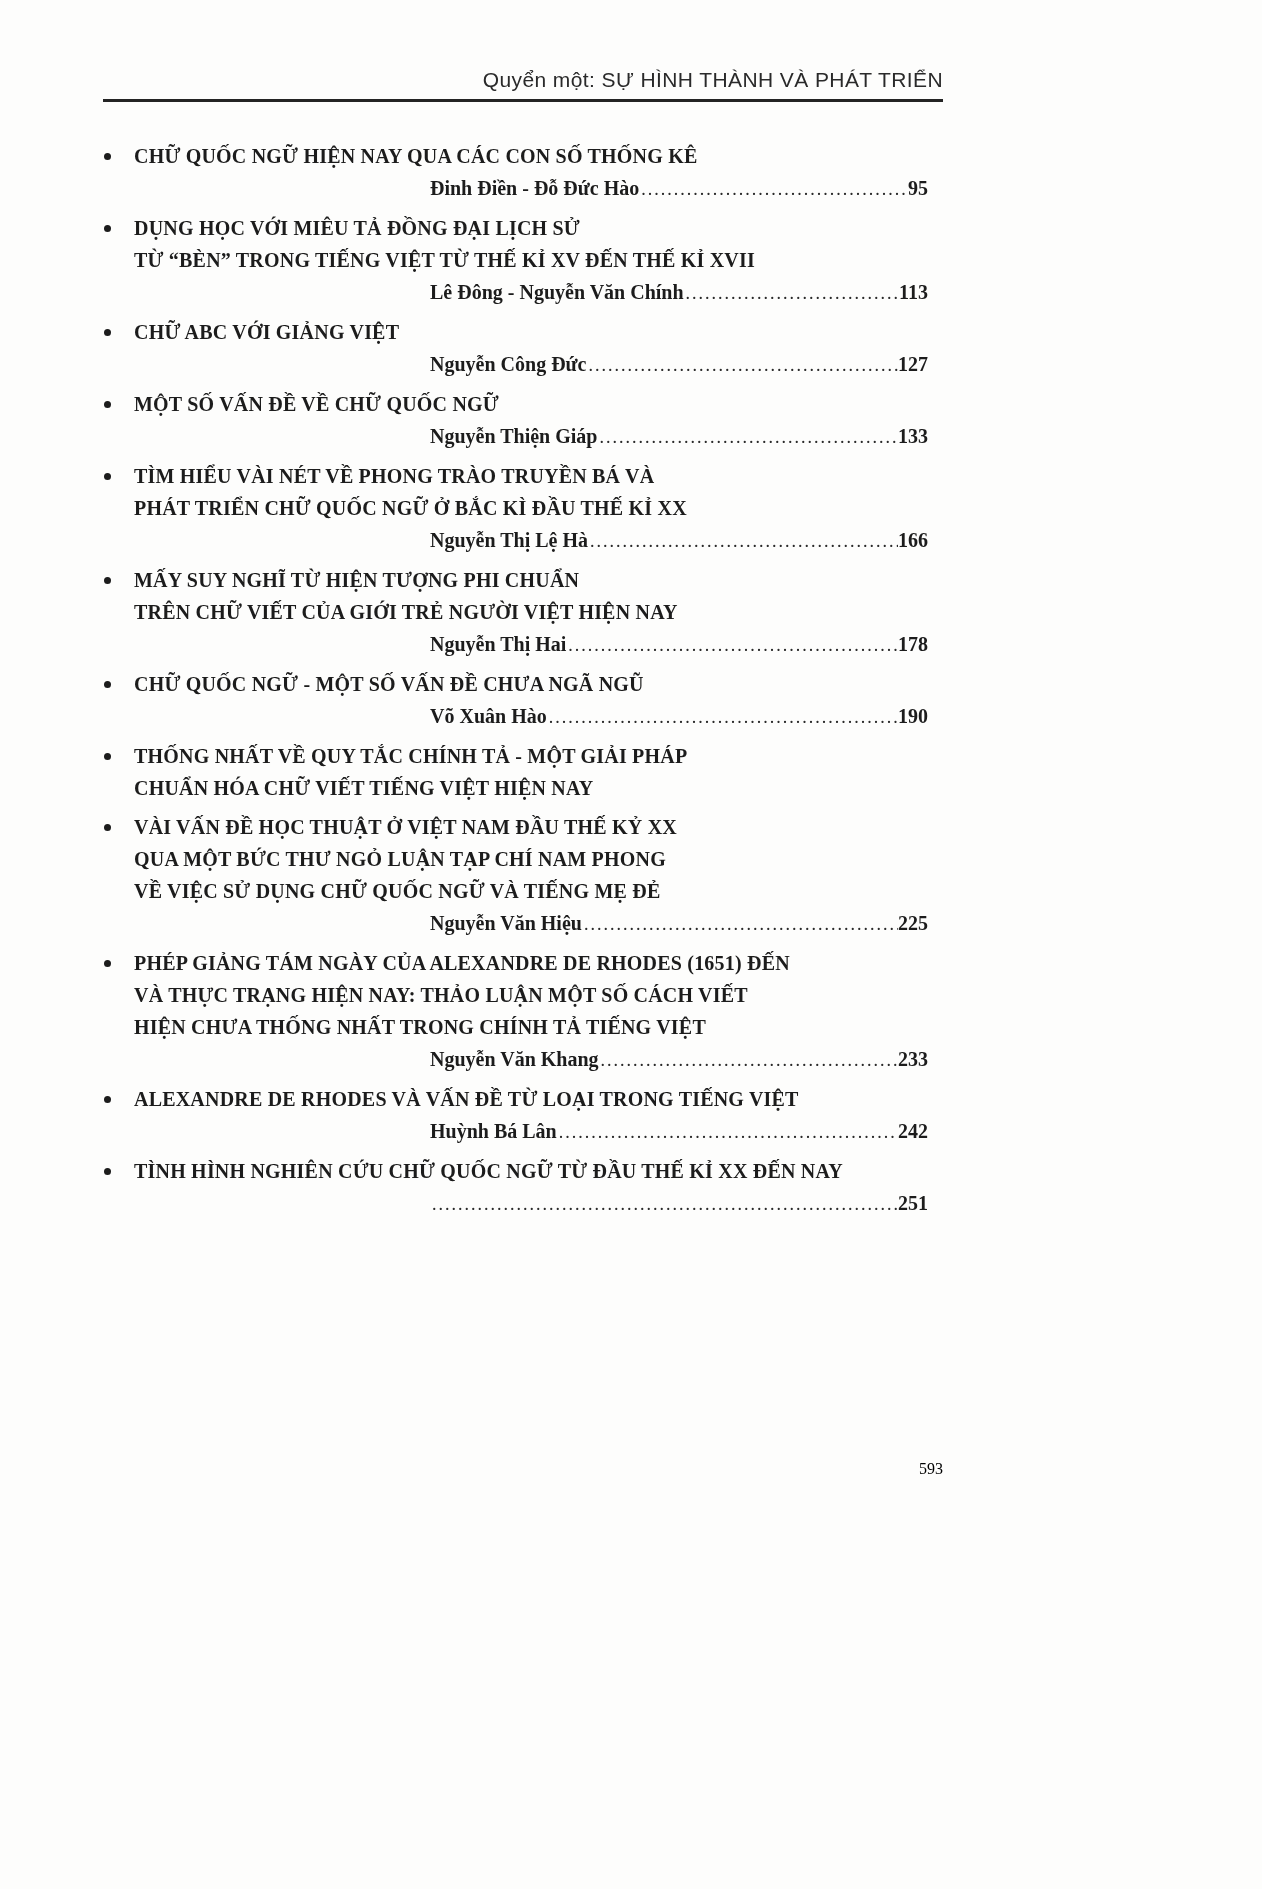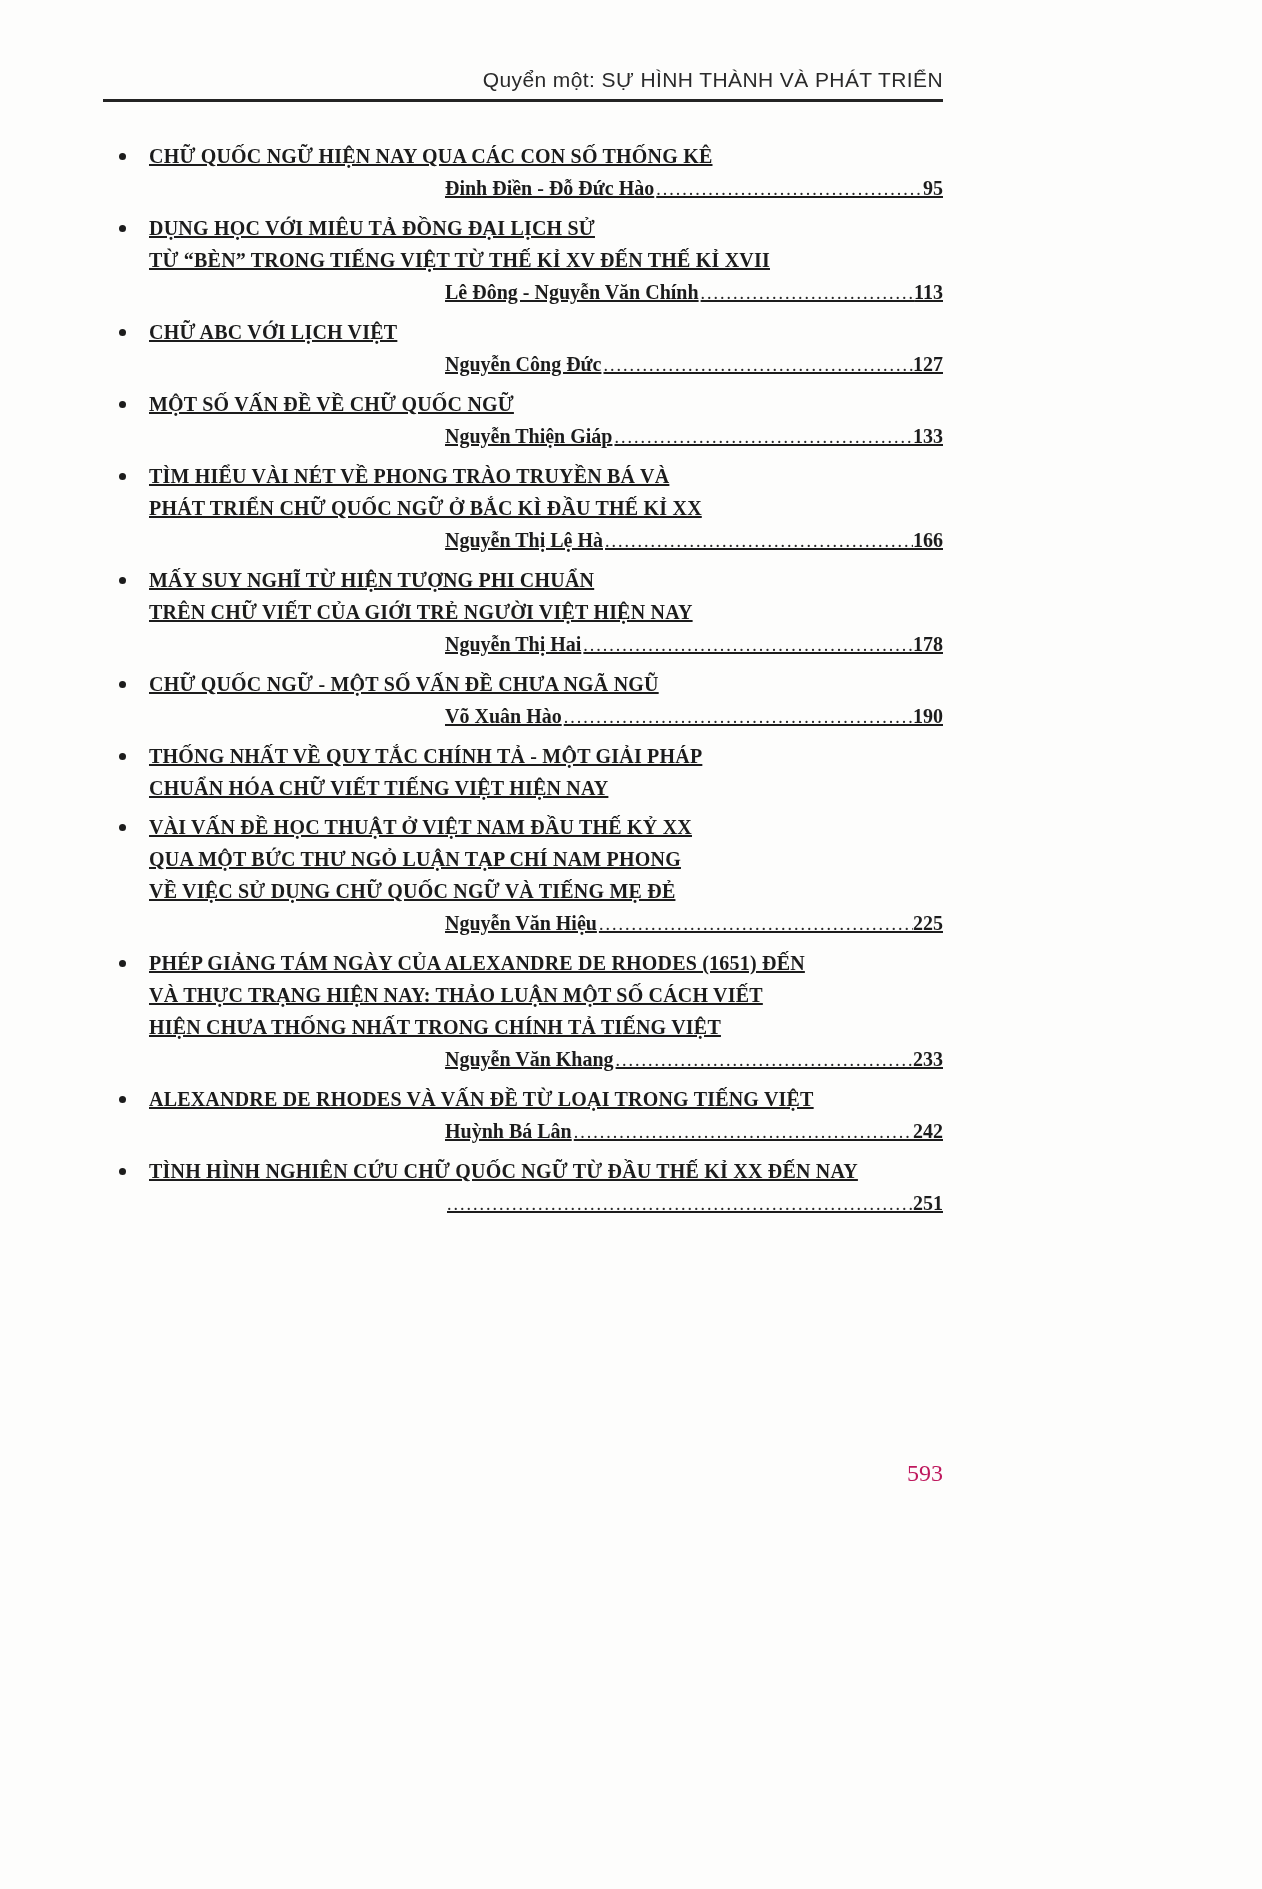--- a/index.html
+++ b/index.html
@@ -33,23 +33,22 @@
   }
   .header-rule {
     margin-top: 7px;
     height: 3px;
     background: #242424;
   }
   
   .toc {
     position: absolute;
     top: 140px;
-    left: 103px;
+    left: 88px;
     width: 840px;
-    text-decoration: underline;
   }
   .entry {
     position: relative;
     padding-left: 46px;
     margin-bottom: 7px;
     font-size: 20px;
     line-height: 32px;
     font-weight: bold;
   }
   .entry .bullet {
@@ -90,22 +89,22 @@
   .pagenum {
     white-space: nowrap;
   }
   
   .page-number {
     position: absolute;
     top: 1460px;
     left: 103px;
     width: 840px;
     text-align: right;
-    font-size: 24px;
-    color: #be185d;
+    font-size: 16px;
+    color: #000000;
   }
 </style>
 </head>
 <body>
 
 <div class="page">
 
   <div class="header">
     <div class="header-title">Quyển một: SỰ HÌNH THÀNH VÀ PHÁT TRIỂN</div>
     <div class="header-rule"></div>
@@ -126,21 +125,21 @@
         <div class="title-line">DỤNG HỌC VỚI MIÊU TẢ ĐỒNG ĐẠI LỊCH SỬ</div>
         <div class="title-line">TỪ “BÈN” TRONG TIẾNG VIỆT TỪ THẾ KỈ XV ĐẾN THẾ KỈ XVII</div>
         <div class="author-row">
           <span class="author">Lê Đông - Nguyễn Văn Chính</span>
           <span class="dots"></span>
           <span class="pagenum">113</span>
         </div>
       </div>
       <div class="entry">
         <span class="bullet"></span>
-        <div class="title-line">CHỮ ABC VỚI LỊCH VIỆT</div>
+        <div class="title-line">CHỮ ABC VỚI GIẢNG VIỆT</div>
         <div class="author-row">
           <span class="author">Nguyễn Công Đức</span>
           <span class="dots"></span>
           <span class="pagenum">127</span>
         </div>
       </div>
       <div class="entry">
         <span class="bullet"></span>
         <div class="title-line">MỘT SỐ VẤN ĐỀ VỀ CHỮ QUỐC NGỮ</div>
         <div class="author-row">

